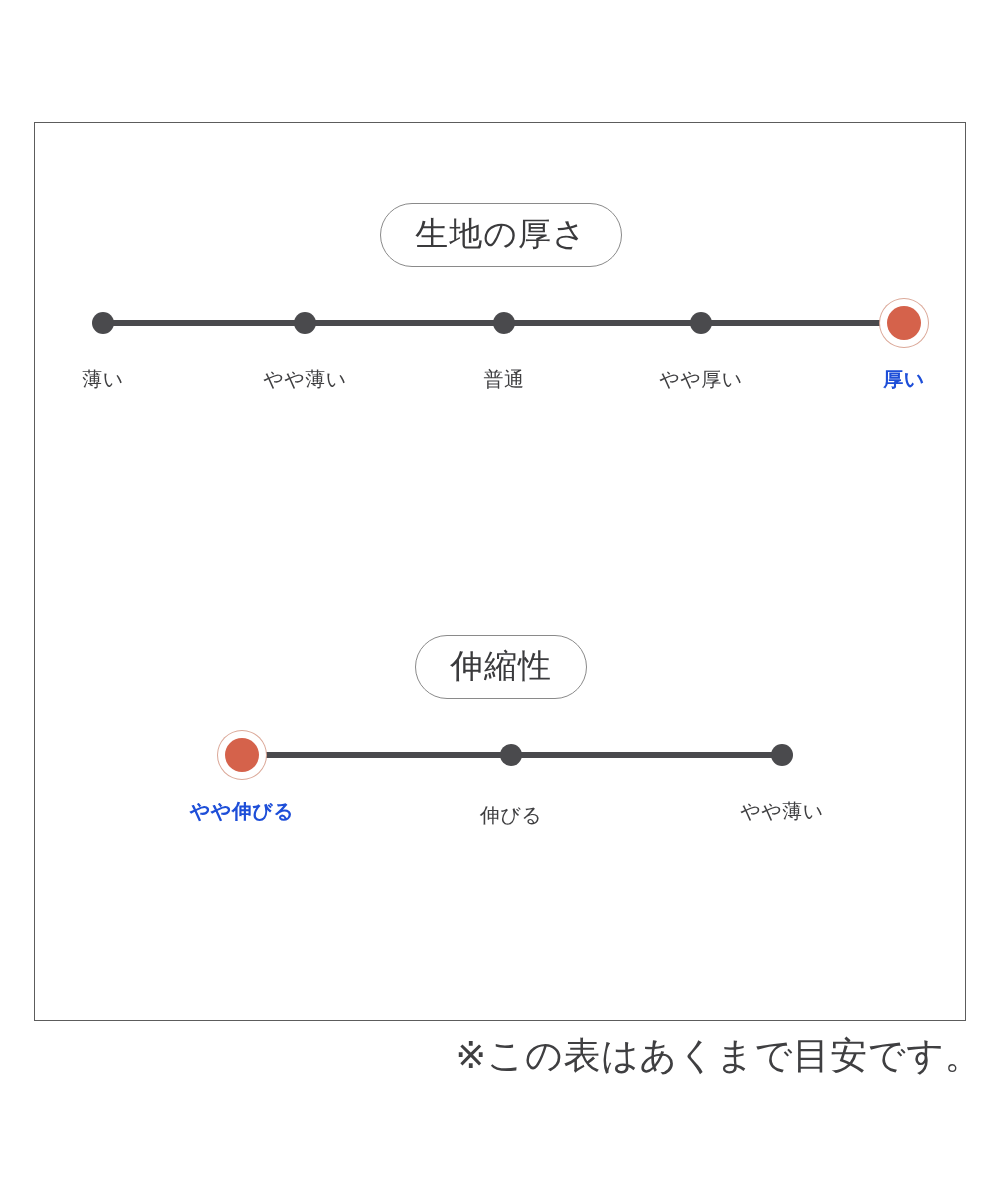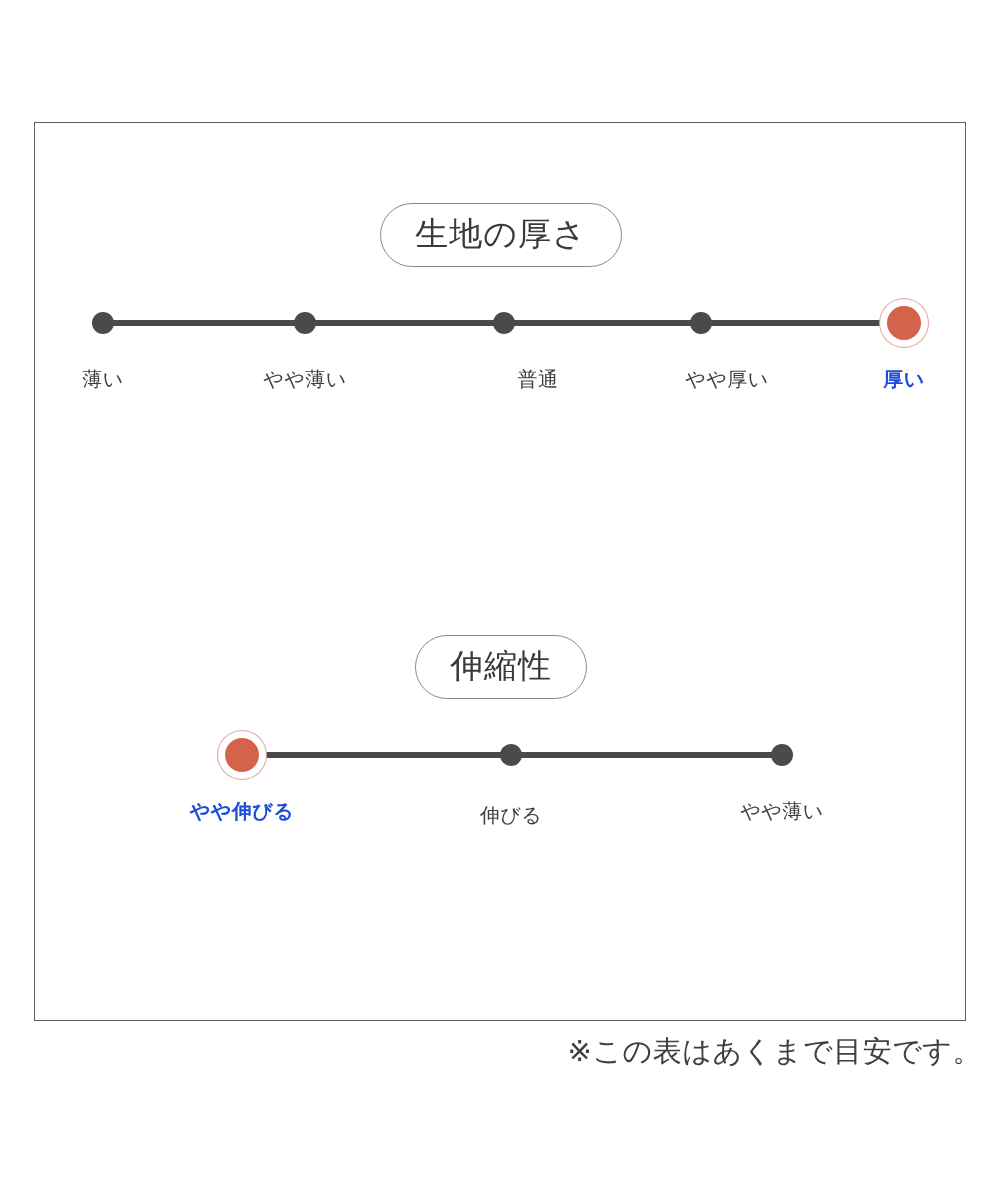--- a/index.html
+++ b/index.html
@@ -105,21 +105,21 @@
   .tick-label.active {
     font-weight: bold;
     color: #1d4ed8;
   }
 
   
   #footnote {
     position: absolute;
     right: 18px;
     top: 1037px;
-    font-size: 29px;
+    font-size: 37px;
     line-height: 1;
     color: #3f3f41;
     letter-spacing: 0.5px;
     white-space: nowrap;
     font-family: "DejaVu Sans", "Liberation Sans", sans-serif;
   }
 </style>
 </head>
 <body>
 
@@ -131,23 +131,23 @@
       <div class="pill-row">
         <div class="pill">生地の厚さ</div>
       </div>
       <div class="scale" id="scale-thickness">
           <div class="track" style="left: 68px; width: 801px; top: 56px;"></div>
           <div class="node" style="left: 68px; top: 56px;"></div>
           <div class="tick-label" style="left: 68px; top: 102px;">薄い</div>
           <div class="node" style="left: 270px; top: 56px;"></div>
           <div class="tick-label" style="left: 270px; top: 102px;">やや薄い</div>
           <div class="node" style="left: 469px; top: 56px;"></div>
-          <div class="tick-label" style="left: 469px; top: 102px; margin-left: 34px;">普通</div>
+          <div class="tick-label" style="left: 469px; top: 102px;">普通</div>
           <div class="node" style="left: 666px; top: 56px;"></div>
-          <div class="tick-label" style="left: 692px; top: 102px;">やや厚い</div>
+          <div class="tick-label" style="left: 666px; top: 102px;">やや厚い</div>
           <div class="node active" style="left: 869px; top: 56px;"></div>
           <div class="tick-label active" style="left: 869px; top: 102px;">厚い</div>
         </div>
     </div>
 
     <div class="section" id="section-stretch">
       <div class="pill-row">
         <div class="pill">伸縮性</div>
       </div>
       <div class="scale" id="scale-stretch">

